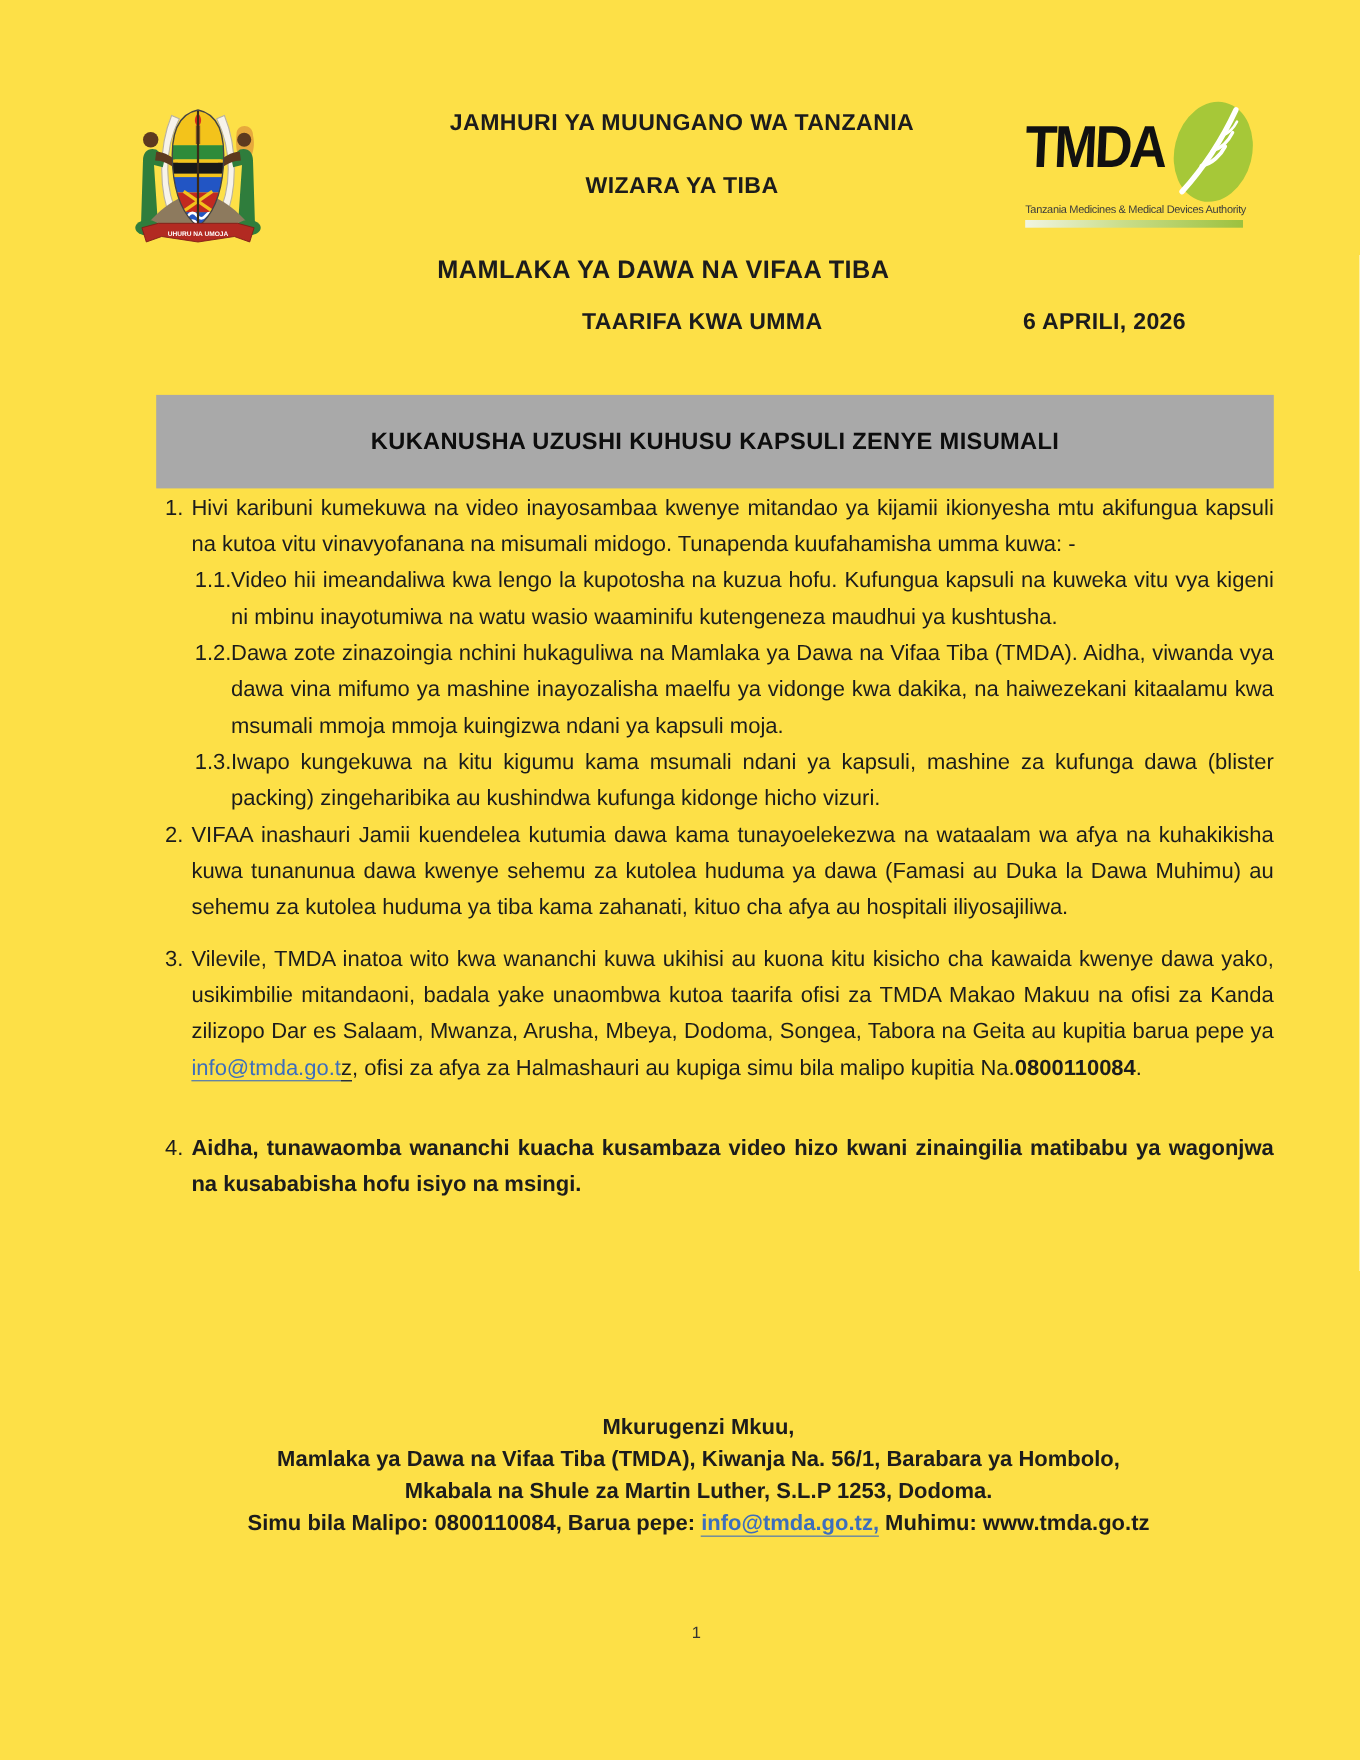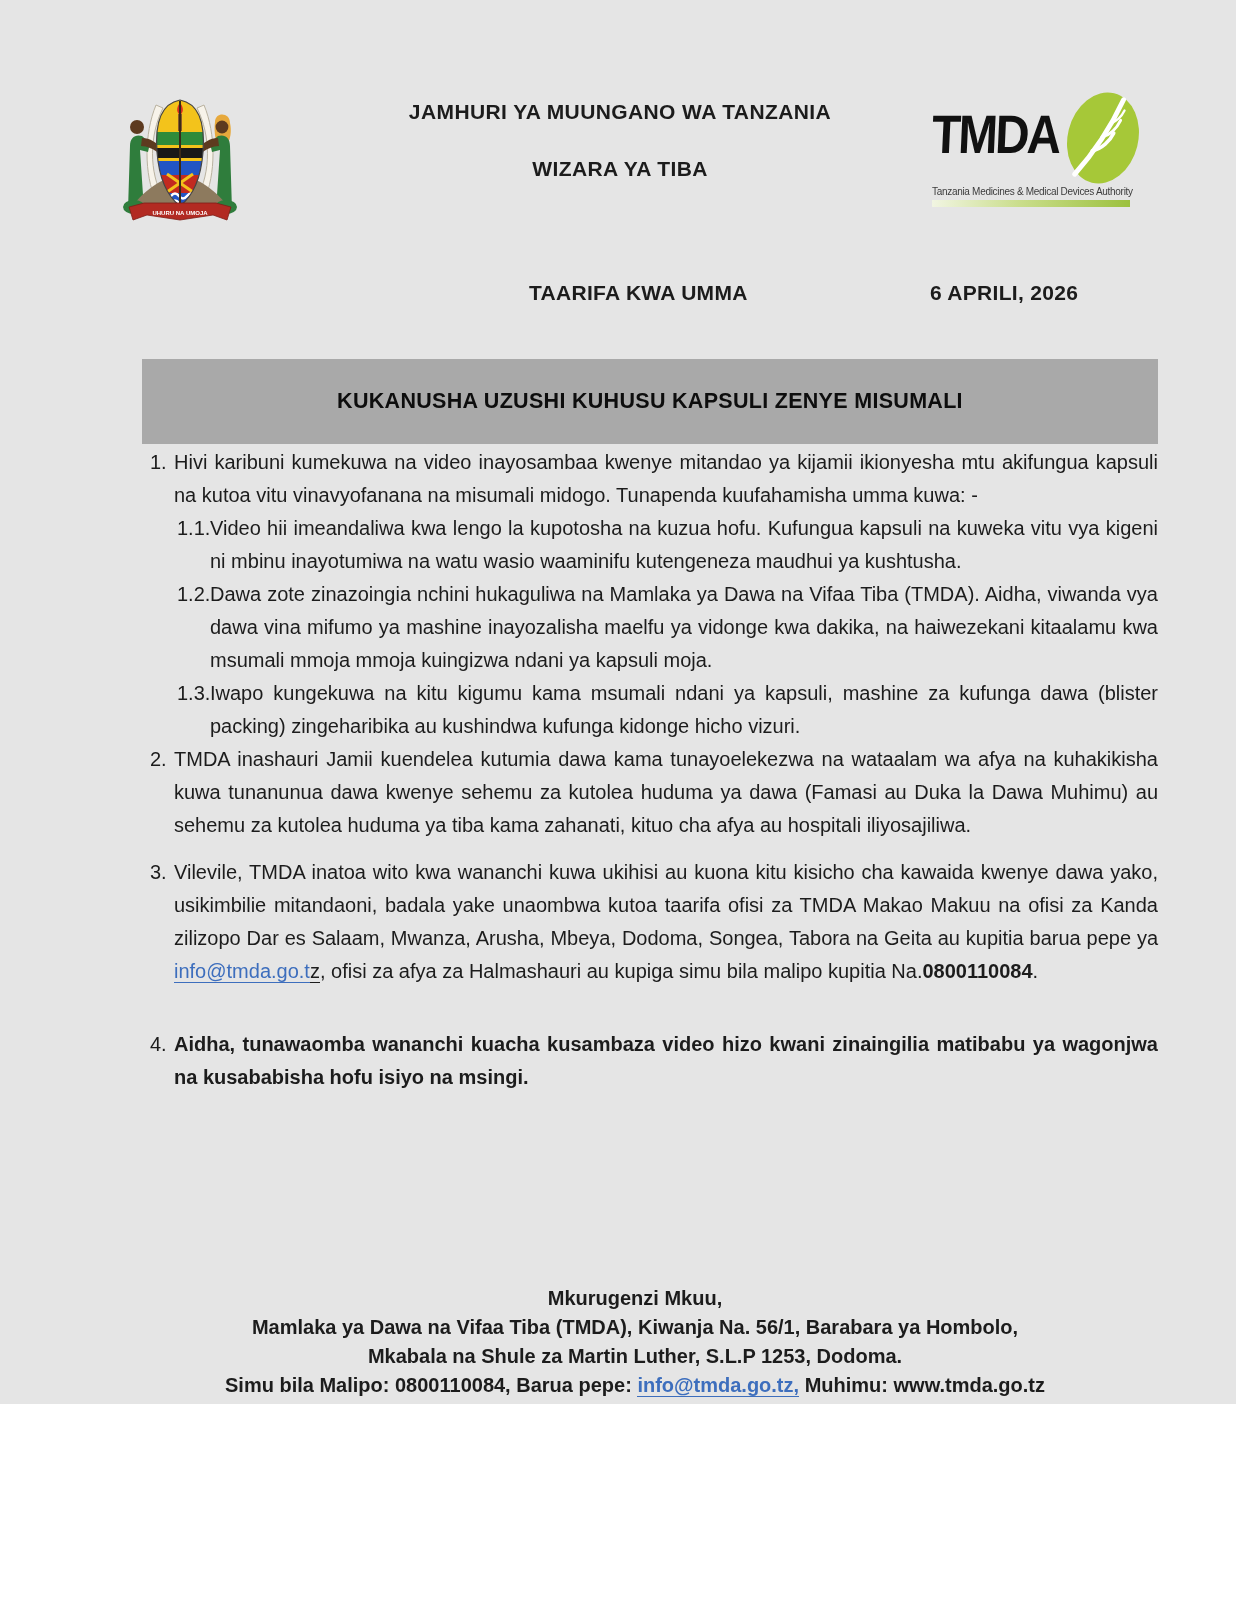--- a/index.html
+++ b/index.html
@@ -3,21 +3,21 @@
 <meta charset="utf-8">
 <style>
   :root{
     --link-blue:#3d6ebd;
     --title-bar-gray:#a9a9a9;
     --logo-green:#a6c838;
     --text-black:#1c1c1c;
   }
   html,body{margin:0;padding:0;background:#ffffff;}
   .page{
-    position:relative;width:1236px;height:1404px;background:#e5e5e5;overflow:hidden;
+    position:relative;width:1236px;height:1600px;background:#fde047;overflow:hidden;
     font-family:"Liberation Sans",sans-serif;color:var(--text-black);
   }
   
   .coat{position:absolute;left:117px;top:86px;width:126px;height:138px;}
   .head-center{position:absolute;left:280px;top:100px;width:680px;text-align:center;}
   .republic{font-size:21px;font-weight:bold;letter-spacing:0.4px;}
   .ministry{font-size:21px;font-weight:bold;letter-spacing:0.4px;margin-top:33px;}
   .tmda-logo{position:absolute;left:932px;top:88px;width:204px;}
   .tmda-row{display:flex;align-items:flex-start;height:96px;}
   .tmda-word{
@@ -119,20 +119,21 @@
           <path d="M28,62 C38,60 46,52 50,44" stroke="#ffffff" stroke-width="3.6" fill="none" stroke-linecap="round"></path>
           <path d="M38,48 C46,46 53,39 57,31" stroke="#ffffff" stroke-width="3" fill="none" stroke-linecap="round"></path>
           <path d="M47,34 C53,32 58,27 61,21" stroke="#ffffff" stroke-width="2.4" fill="none" stroke-linecap="round"></path>
         </svg>
       </div>
     </div>
     <div class="tmda-tagline">Tanzania Medicines &amp; Medical Devices Authority</div>
     <div class="tmda-bar"></div>
   </div>
 
+  <div class="authority">MAMLAKA YA DAWA NA VIFAA TIBA</div>
   <div class="notice-type">TAARIFA KWA UMMA</div>
   <div class="notice-date">6 APRILI, 2026</div>
 
   <div class="title-bar">
     <span>KUKANUSHA UZUSHI KUHUSU KAPSULI ZENYE MISUMALI</span>
   </div>
 
   <div class="body">
 
     <div class="li">
@@ -150,21 +151,21 @@
       <div>Dawa zote zinazoingia nchini hukaguliwa na Mamlaka ya Dawa na Vifaa Tiba (TMDA). Aidha, viwanda vya dawa vina mifumo ya mashine inayozalisha maelfu ya vidonge kwa dakika, na haiwezekani kitaalamu kwa msumali mmoja mmoja kuingizwa ndani ya kapsuli moja.</div>
     </div>
 
     <div class="sub">
       <span class="num">1.3.</span>
       <div>Iwapo kungekuwa na kitu kigumu kama msumali ndani ya kapsuli, mashine za kufunga dawa (blister packing) zingeharibika au kushindwa kufunga kidonge hicho vizuri.</div>
     </div>
 
     <div class="li">
       <span class="num">2.</span>
-      <div>TMDA inashauri Jamii kuendelea kutumia dawa kama tunayoelekezwa na wataalam wa afya na kuhakikisha kuwa tunanunua dawa kwenye sehemu za kutolea huduma ya dawa (Famasi au Duka la Dawa Muhimu) au sehemu za kutolea huduma ya tiba kama zahanati, kituo cha afya au hospitali iliyosajiliwa.</div>
+      <div>VIFAA inashauri Jamii kuendelea kutumia dawa kama tunayoelekezwa na wataalam wa afya na kuhakikisha kuwa tunanunua dawa kwenye sehemu za kutolea huduma ya dawa (Famasi au Duka la Dawa Muhimu) au sehemu za kutolea huduma ya tiba kama zahanati, kituo cha afya au hospitali iliyosajiliwa.</div>
     </div>
 
     <div class="li gap-lg">
       <span class="num">3.</span>
       <div><span>Vilevile, TMDA inatoa wito kwa wananchi kuwa ukihisi au kuona kitu kisicho cha kawaida kwenye dawa yako, usikimbilie mitandaoni, badala yake unaombwa kutoa taarifa ofisi za TMDA Makao Makuu na ofisi za Kanda zilizopo Dar es Salaam, Mwanza, Arusha, Mbeya, Dodoma, Songea, Tabora na Geita au kupitia barua pepe ya </span><a href="#" class="email-link"><span class="blue">info@tmda.go.t</span><span class="dark">z</span></a><span>, ofisi za afya za Halmashauri au kupiga simu bila malipo kupitia Na.</span><span class="bold">0800110084</span><span>.</span></div>
     </div>
 
     <div class="li gap-sm">
       <span class="num">4.</span>
       <div class="bold">Aidha, tunawaomba wananchi kuacha kusambaza video hizo kwani zinaingilia matibabu ya wagonjwa na kusababisha hofu isiyo na msingi.</div>

